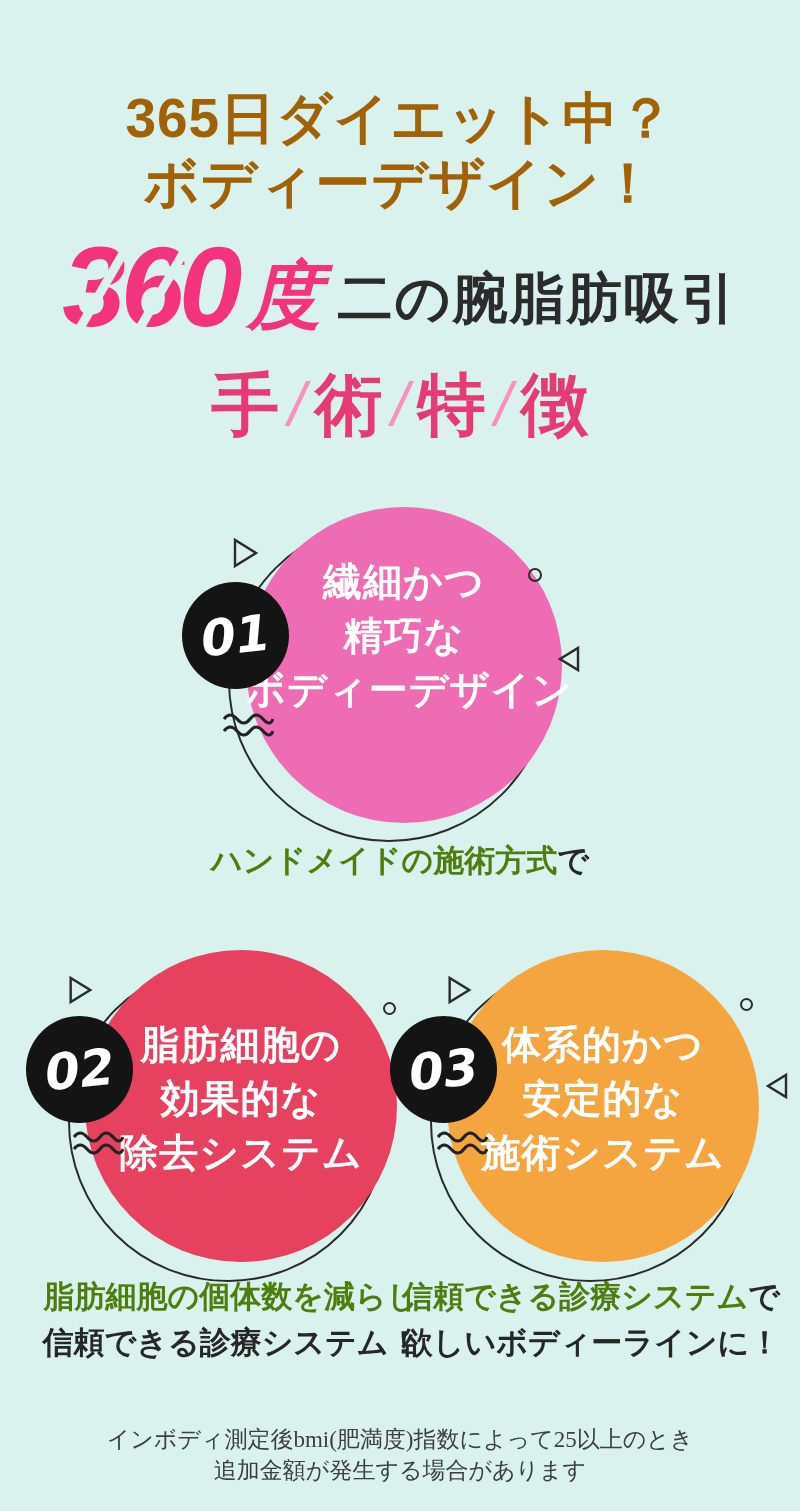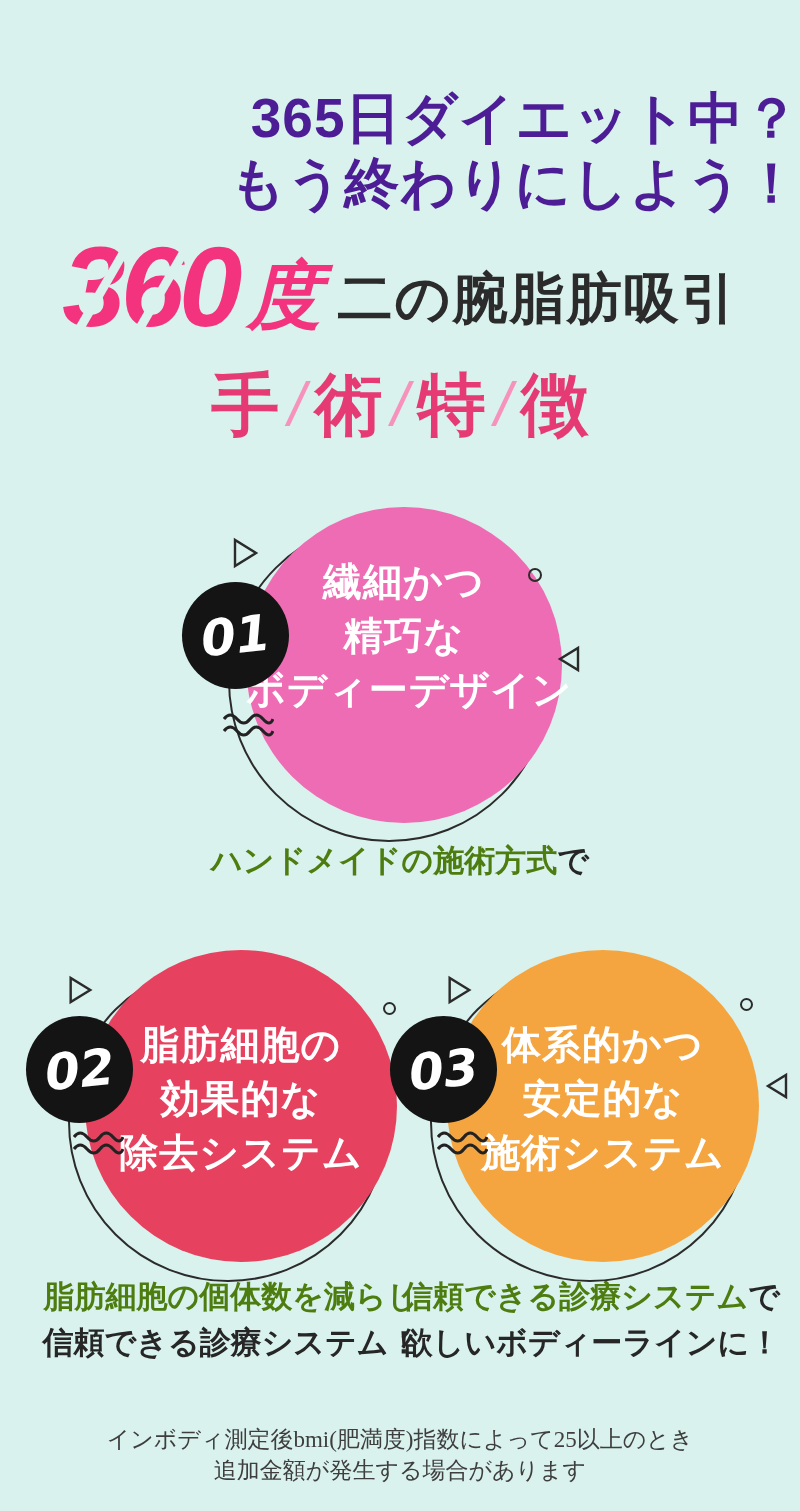--- a/index.html
+++ b/index.html
@@ -4,21 +4,21 @@
 <style>
   * { margin:0; padding:0; box-sizing:border-box; }
   html,body { background:#d9f2ed; }
   .page {
     position:relative; width:800px; height:1511px; margin:0 auto;
     background:#d9f2ed; overflow:hidden;
     font-family:"Liberation Sans","DejaVu Sans",sans-serif;
   }
   
   .headline { position:absolute; top:86px; left:0; width:100%; text-align:center; }
-  .headline-line { font-size:55px; line-height:65px; font-weight:800; color:#4c1d95; letter-spacing:1px;text-align:right; }
+  .headline-line { font-size:55px; line-height:65px; font-weight:800; color:#a16207; letter-spacing:1px; }
   
   .subheader { position:absolute; top:236px; left:0; width:100%; display:flex; justify-content:center; align-items:flex-end; }
   .big360-wrap { position:relative; display:inline-block; }
   .big360 { display:inline-block; font-size:114px; line-height:102px; font-style:italic; font-weight:800; color:#f4337f; letter-spacing:-5px; padding-right:6px; }
   .stripe { position:absolute; width:9px; height:122px; background:#d9f2ed; transform:rotate(30deg); top:-8px; }
   .stripe1 { left:36px; } .stripe2 { left:96px; }
   .degree { font-size:74px; line-height:80px; font-style:italic; font-weight:700; color:#f4337f; margin:0 16px 2px 4px; }
   .subtitle { font-size:55px; line-height:60px; font-weight:700; color:#2b2b2b; letter-spacing:2px; margin-bottom:10px; }
   
   .section-title { position:absolute; top:366px; left:0; width:100%; display:flex; justify-content:center; align-items:center; gap:9px; }
@@ -42,21 +42,21 @@
   
   .footnote { position:absolute; top:1424px; left:0; width:100%; text-align:center; font-family:"Liberation Serif","DejaVu Serif",serif; font-size:23px; line-height:31px; color:#3e3e3e; }
 </style>
 </head>
 <body>
 
 <div class="page">
 
   <div class="headline">
     <div class="headline-line">365日ダイエット中？</div>
-    <div class="headline-line">もう終わりにしよう！</div>
+    <div class="headline-line">ボディーデザイン！</div>
   </div>
 
   <div class="subheader">
     <span class="big360-wrap">
       <span class="big360">360</span>
       <span class="stripe stripe1"></span>
       <span class="stripe stripe2"></span>
     </span>
     <span class="degree">度</span>
     <span class="subtitle">二の腕脂肪吸引</span>

